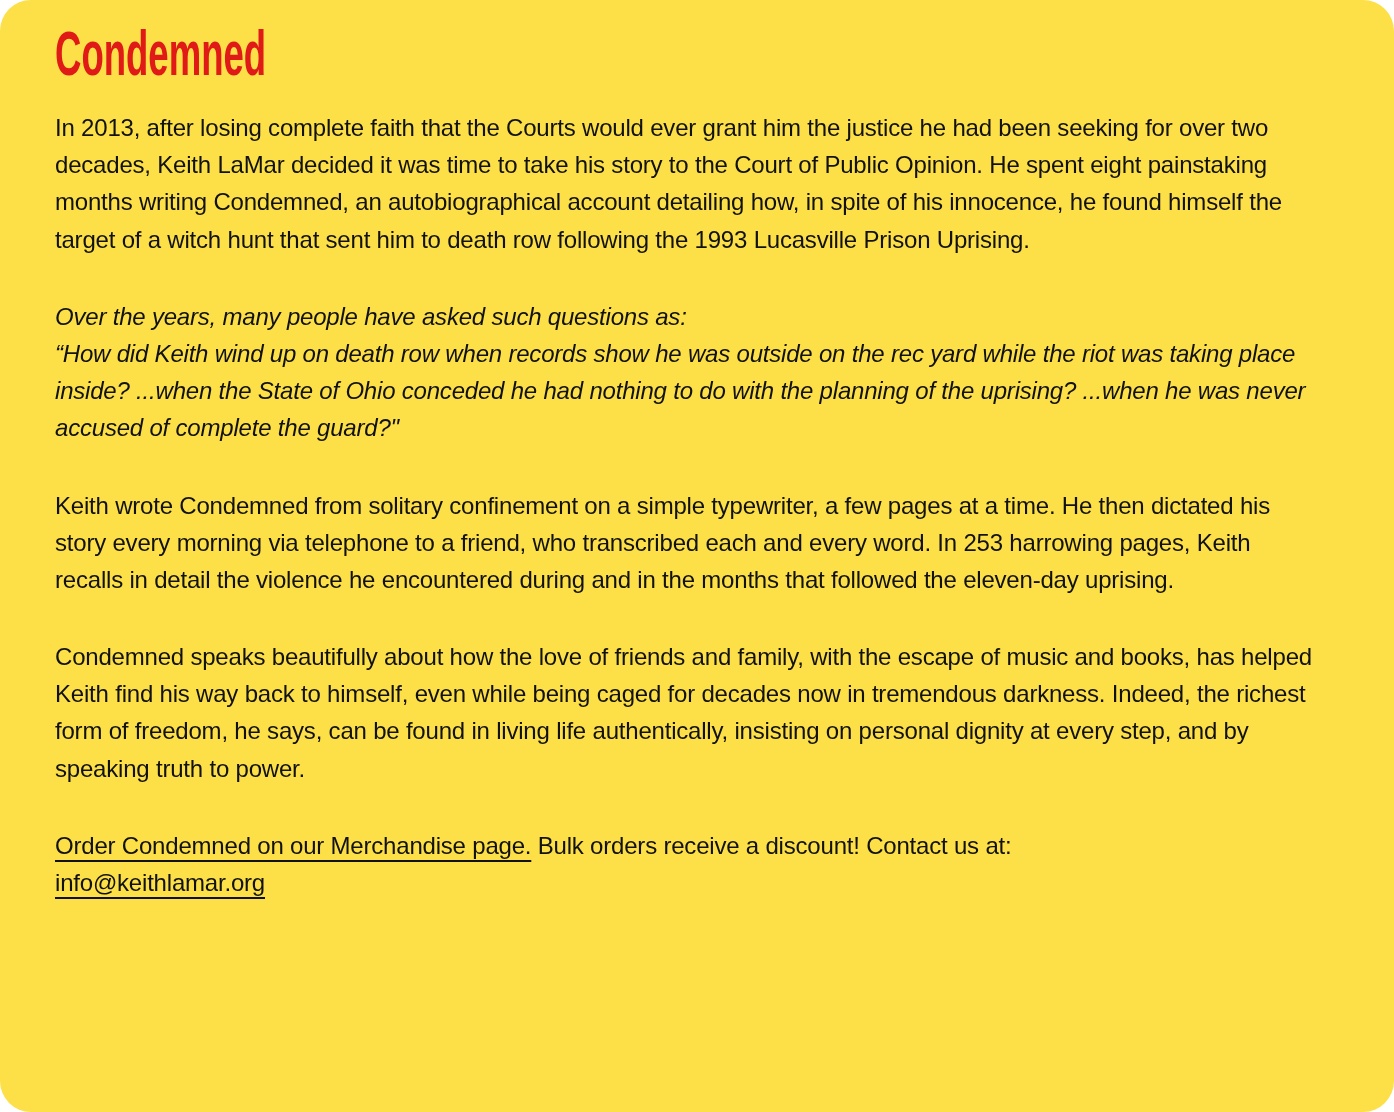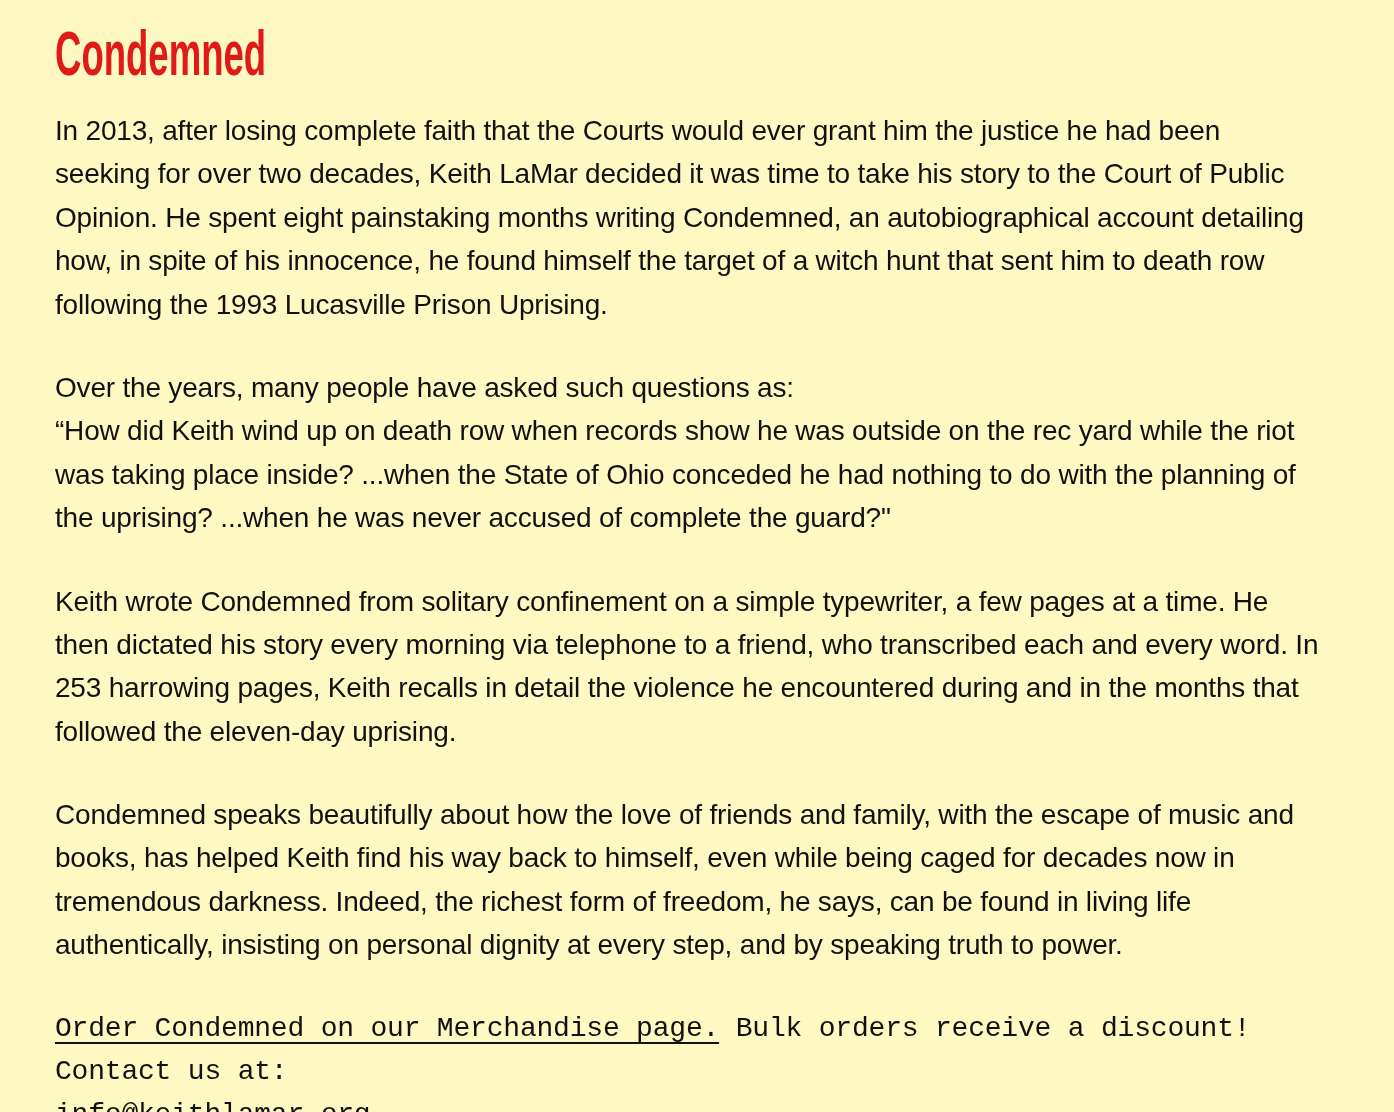--- a/index.html
+++ b/index.html
@@ -5,22 +5,23 @@
   * { box-sizing: border-box; }
   html, body {
     margin: 0;
     padding: 0;
     background: #ffffff;
     font-family: "Liberation Sans", "DejaVu Sans", sans-serif;
   }
   .page {
     width: 1394px;
     height: 1112px;
-    background: #fef9c3;
+    background: #fde047;
     overflow: hidden;
+    border-radius: 31px;
   }
   .content {
     padding: 22px 38px 40px 55px;
     max-width: 1360px;
     color: #111111;
   }
   h1.page-title {
     margin: 0 0 24px 0;
     font-size: 63px;
     font-weight: 700;
@@ -28,31 +29,31 @@
     white-space: nowrap;
   }
   h1.page-title .condensed {
     display: inline-block;
     transform: scaleX(0.58);
     transform-origin: 0 60%;
     letter-spacing: 0;
   }
   p.body-text {
     margin: 0 0 40px 0;
-    font-size: 28px;
+    font-size: 24px;
     line-height: 1.55;
     letter-spacing: -0.2px;
     font-weight: 400;
   }
   p.body-text:last-child {
     margin-bottom: 15px;
-    font-family: Liberation Mono, monospace;
   }
   .line-block {
     display: block;
+    font-style: italic;
   }
   a.text-link {
     color: inherit;
     text-decoration: underline;
     text-decoration-thickness: 2px;
     text-underline-offset: 6px;
     cursor: pointer;
   }
   a.email-link {
     display: block;

